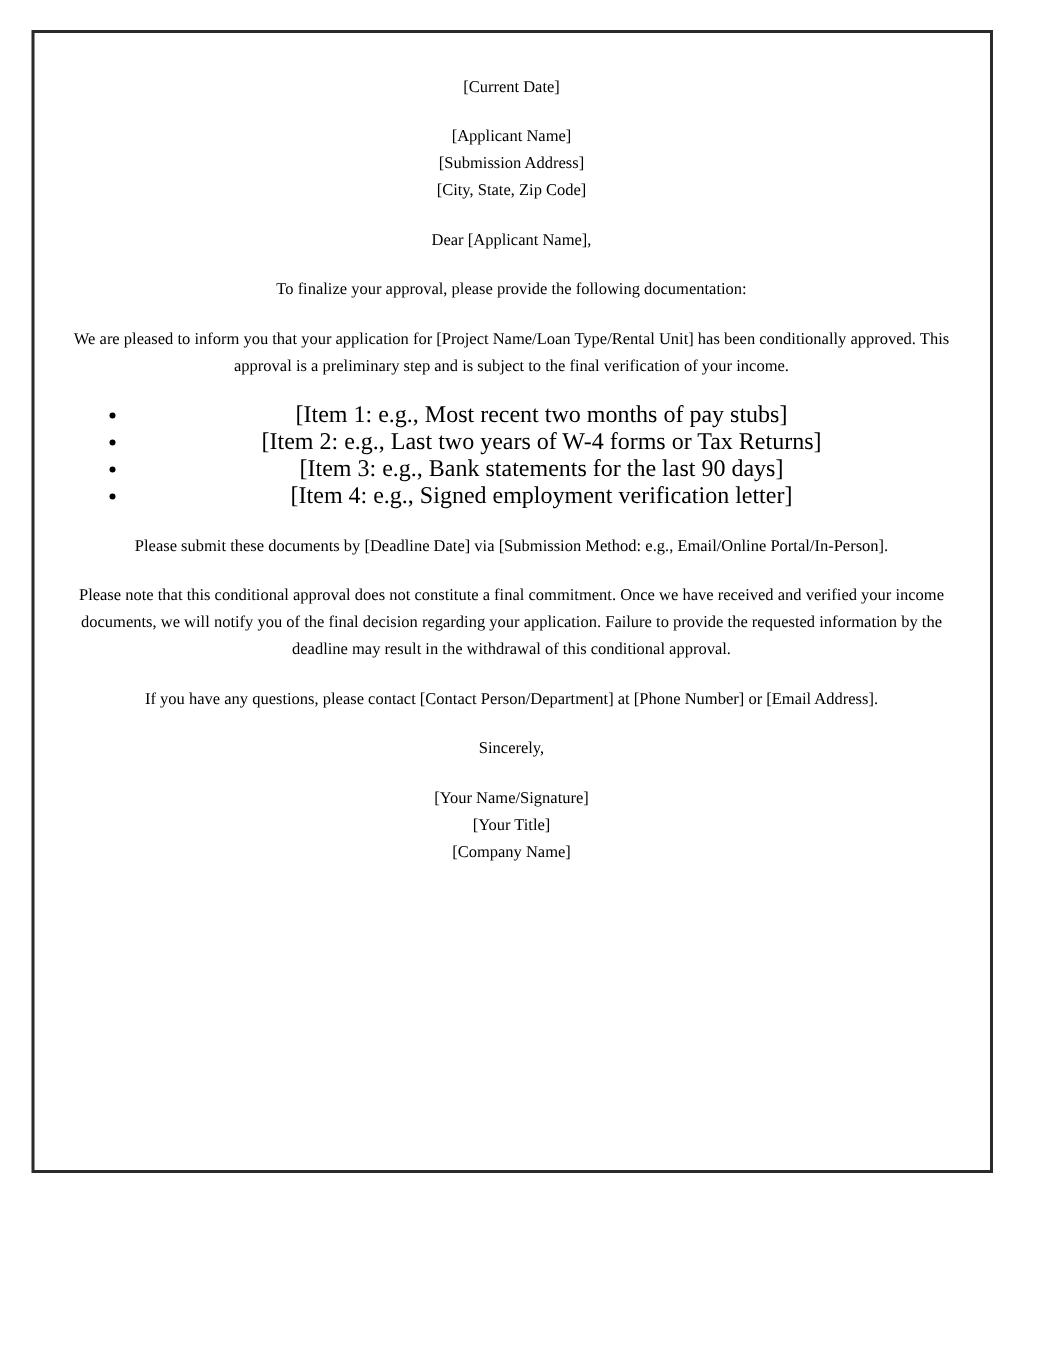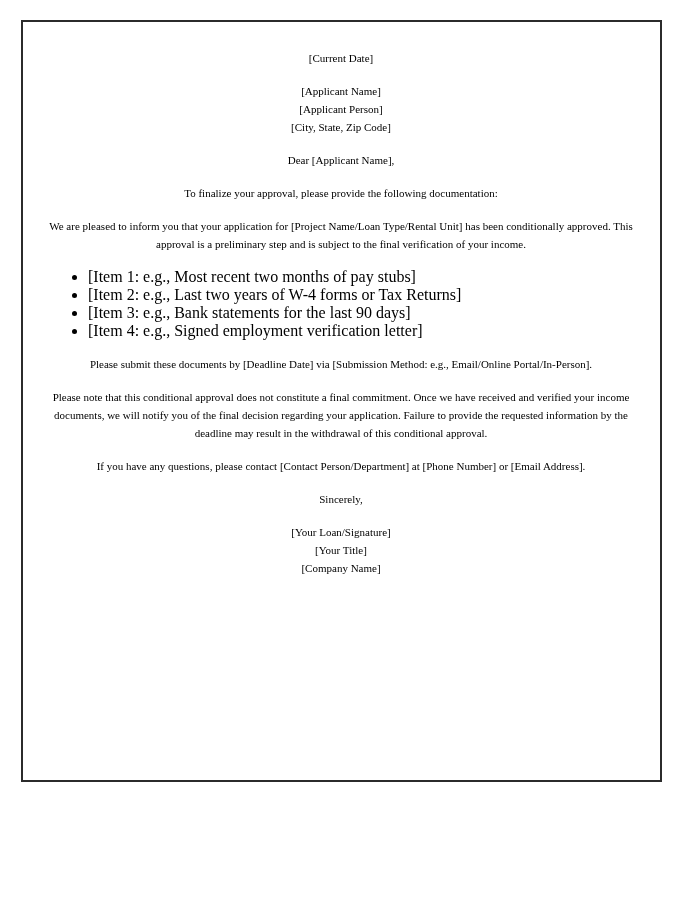--- a/index.html
+++ b/index.html
@@ -31,34 +31,35 @@
     font-size: 11px;
     line-height: 18px;
     text-align: center;
   }
   .subject-line {
     font-weight: bold;
   }
   ul.doc-list {
     margin: 8px 0;
     padding-left: 40px;
+    text-align: center;
   }
   ul.doc-list li {
     font-size: 16px;
     line-height: 18px;
   }
 </style>
 </head>
 <body>
 
 <div class="document-frame">
 
   <p>[Current Date]</p>
 
-  <p><span>[Applicant Name]</span><br><span>[Applicant Person]</span><br><span>[City, State, Zip Code]</span></p>
+  <p><span>[Applicant Name]</span><br><span>[Submission Address]</span><br><span>[City, State, Zip Code]</span></p>
 
 
   <p>Dear [Applicant Name],</p>
 
   <p>To finalize your approval, please provide the following documentation:</p>
 
   <p>We are pleased to inform you that your application for [Project Name/Loan Type/Rental Unit] has been conditionally approved. This approval is a preliminary step and is subject to the final verification of your income.</p>
 
   <ul class="doc-list">
     <li>[Item 1: e.g., Most recent two months of pay stubs]</li>
@@ -68,15 +69,15 @@
   </ul>
 
   <p>Please submit these documents by [Deadline Date] via [Submission Method: e.g., Email/Online Portal/In-Person].</p>
 
   <p>Please note that this conditional approval does not constitute a final commitment. Once we have received and verified your income documents, we will notify you of the final decision regarding your application. Failure to provide the requested information by the deadline may result in the withdrawal of this conditional approval.</p>
 
   <p>If you have any questions, please contact [Contact Person/Department] at [Phone Number] or [Email Address].</p>
 
   <p>Sincerely,</p>
 
-  <p><span>[Your Loan/Signature]</span><br><span>[Your Title]</span><br><span>[Company Name]</span></p>
+  <p><span>[Your Name/Signature]</span><br><span>[Your Title]</span><br><span>[Company Name]</span></p>
 
 </div>
 
 </body></html>

